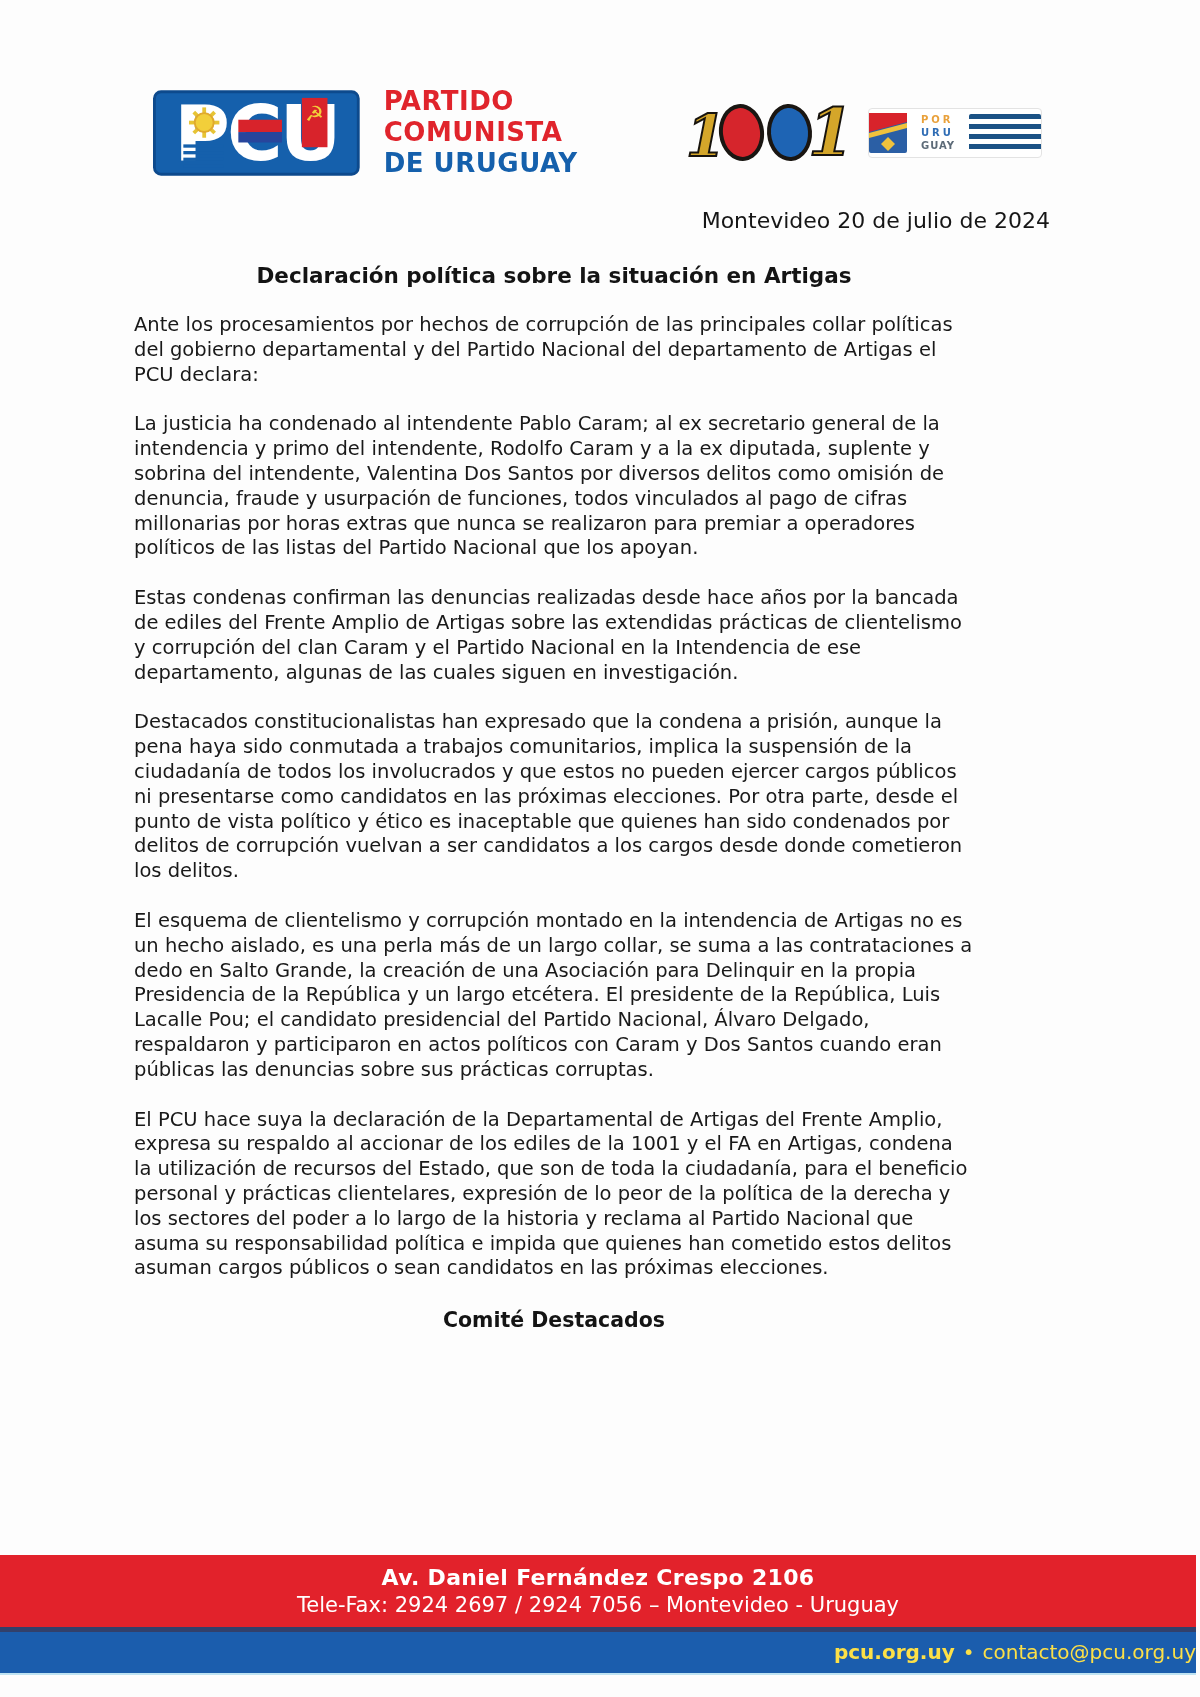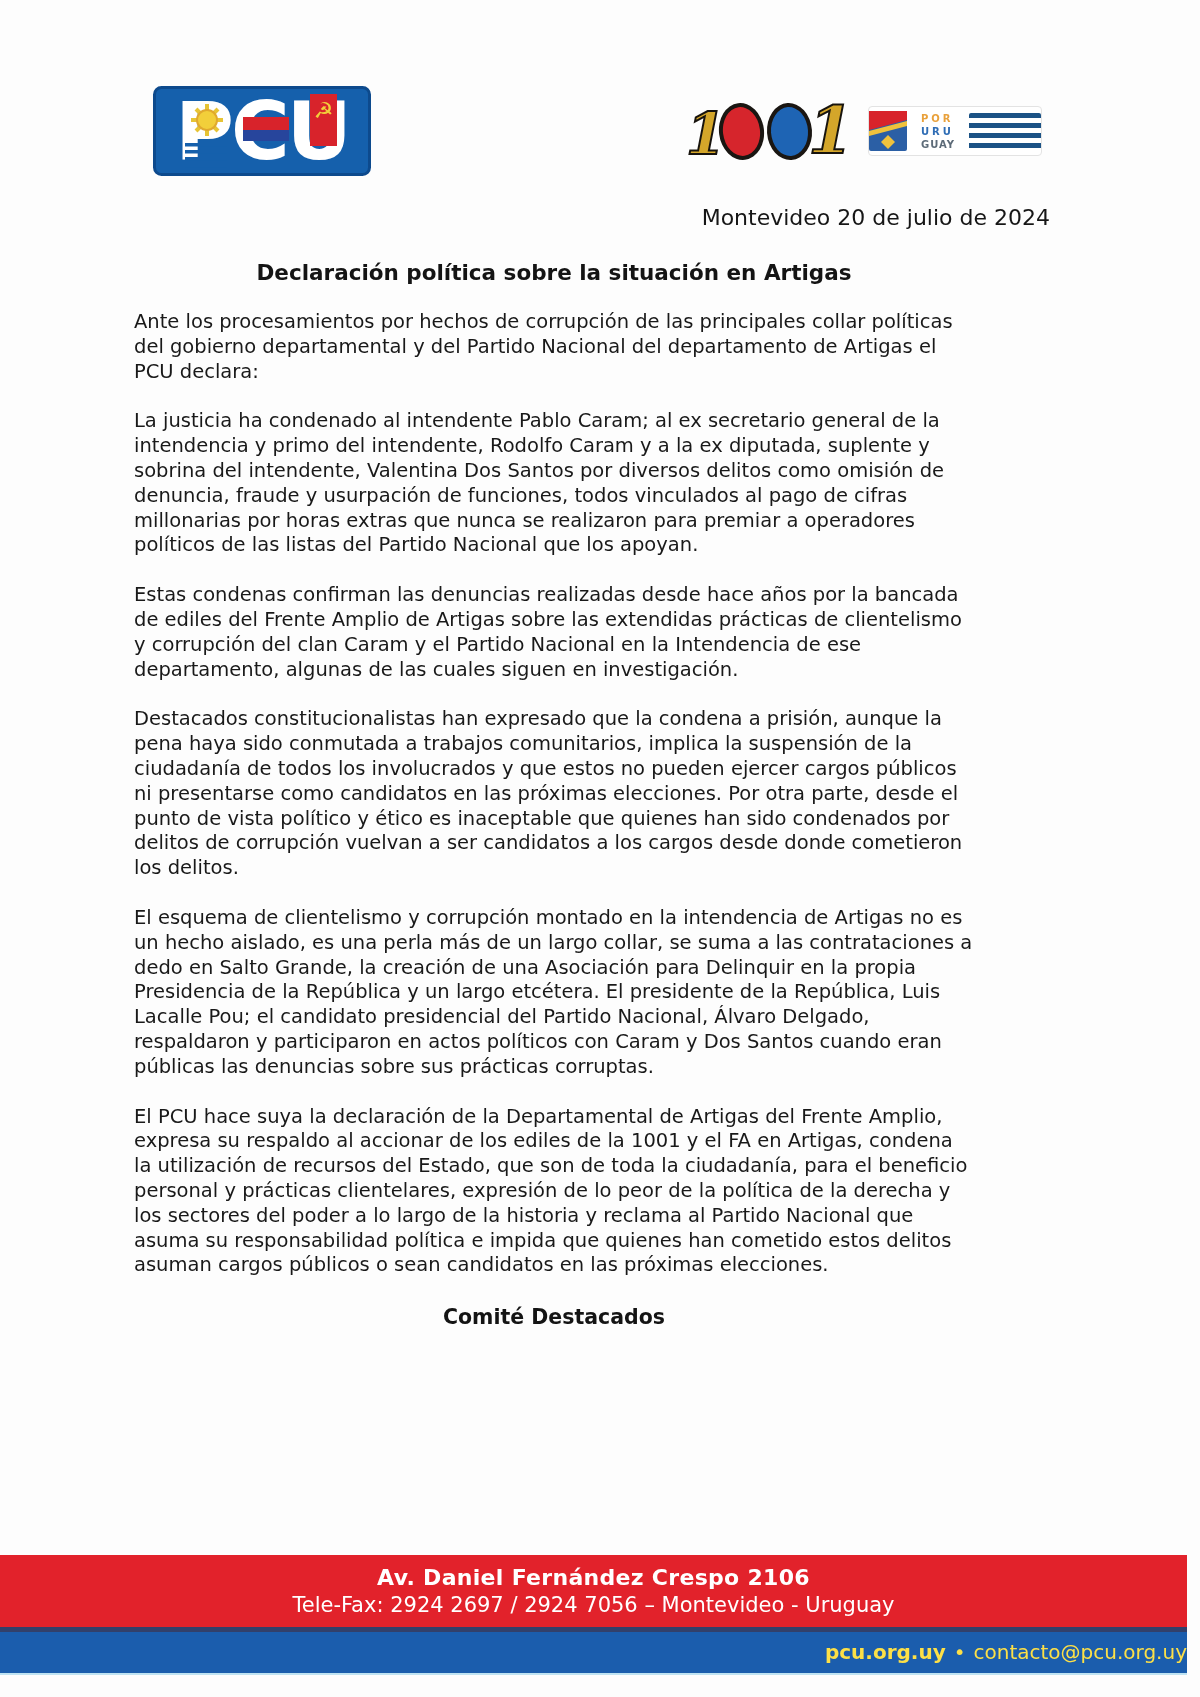--- a/index.html
+++ b/index.html
@@ -45,21 +45,21 @@
   }
 
   
   .dateline { margin:29px 150px 0 0; text-align:right; font-size:22px; color:#161616; }
   .content { margin-left:134px; width:840px; }
   .doc-title { margin:30px 0 0 0; text-align:center; font-size:21.5px; font-weight:bold; color:#141414; }
   .content p { margin:25px 0 0 0; font-size:19.5px; line-height:24.8px; color:#191919; }
   .signature { margin-top:27px; text-align:center; font-size:20.5px; font-weight:bold; color:#141414; }
 
   
-  .footer { position:absolute; left:0; right:13px; top:1555px; }
+  .footer { position:absolute; left:0; right:4px; top:1555px; }
   .bar-red { background:#e2222b; height:72px; box-sizing:border-box; padding-top:9px; text-align:center; color:#ffffff; }
   .addr { font-size:22px; font-weight:bold; line-height:28px; letter-spacing:0.3px; }
   .fax  { font-size:21px; line-height:27px; }
   .bar-divider { height:5px; background:#32406b; }
   .bar-blue { background:#1b5dad; height:41px; line-height:41px; text-align:right; color:#fde047; font-size:20px; border-bottom:2px solid #bfe3f2; }
   .site { font-weight:bold; }
   .dot-sep { margin:0 8px; }
 </style>
 </head>
 <body>
@@ -93,20 +93,24 @@
         <g>
           <rect x="90" y="31" width="46" height="13" fill="#d8232b"></rect>
           <rect x="90" y="44" width="46" height="11" fill="#27459c"></rect>
         </g>
 
         <g>
           <rect x="157" y="8" width="27" height="52" fill="#d8232b"></rect>
           <text x="170.5" y="32" text-anchor="middle" font-family="DejaVu Sans, sans-serif" font-size="22" fill="#f2cf3a">☭</text>
         </g>
       </svg>
+      <div class="wordmark">
+        <div class="wm1">PARTIDO COMUNISTA</div>
+        <div class="wm2">DE URUGUAY</div>
+      </div>
     </div>
 
     <div class="spacer"></div>
 
     <div class="logo-1001" aria-label="1001">
       <span class="one">1</span>
       <span class="zero zero-red"></span>
       <span class="zero zero-blue"></span>
       <span class="one one-tall">1</span>
     </div>

